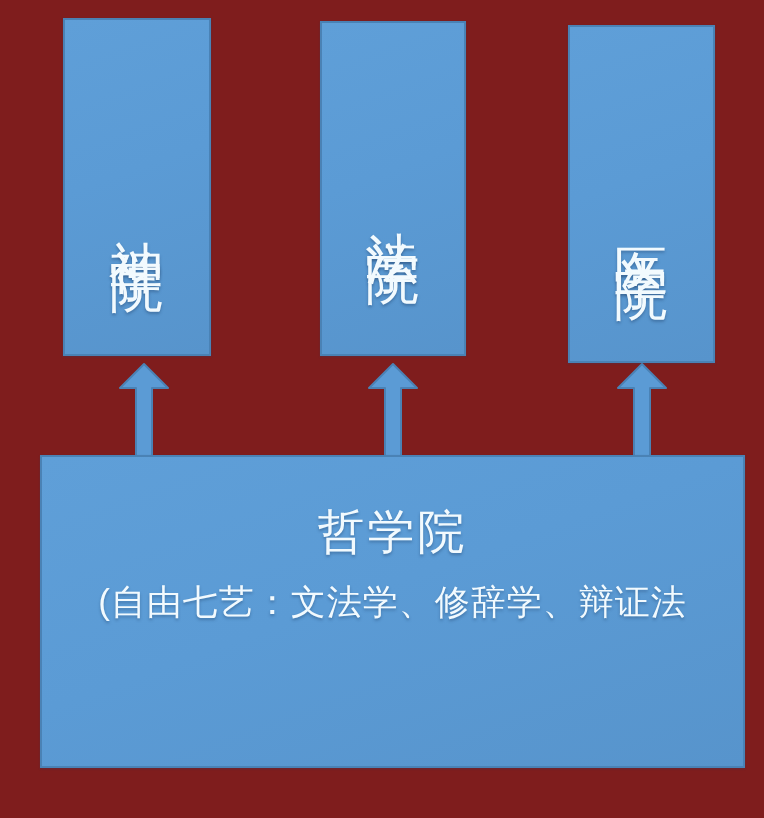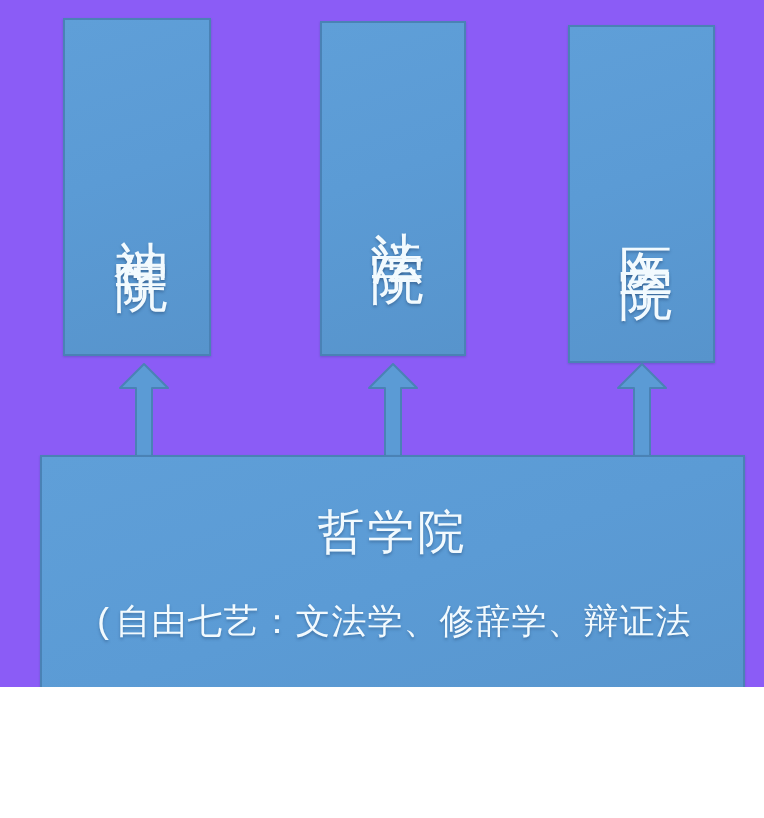--- a/index.html
+++ b/index.html
@@ -3,24 +3,24 @@
 <meta charset="utf-8">
 <style>
   html, body {
     margin: 0;
     padding: 0;
     background: #ffffff;
   }
   #canvas {
     position: relative;
     width: 764px;
-    height: 687px;
-    background: #8b5cf6;
+    height: 818px;
+    background: #7f1d1d;
     overflow: hidden;
-    font-family: Liberation Mono, monospace;
+    font-family: Liberation Sans, sans-serif;
   }
 
   
   .node {
     position: absolute;
     background: linear-gradient(160deg, #5f9fd8 0%, #5b9bd5 45%, #5794cc 100%);
     border: 2px solid #4a82b5;
     box-sizing: border-box;
     box-shadow: 0 1px 2px rgba(40, 70, 110, 0.28);
   }
@@ -64,21 +64,21 @@
     padding-top: 44px;
   }
   .phil-title {
     color: #f2fafe;
     font-size: 47px;
     letter-spacing: 3px;
     text-shadow: 0 2px 3px rgba(30, 60, 100, 0.40);
     user-select: none;
   }
   .phil-sub {
-    margin-top: 32px;
+    margin-top: 10px;
     color: #f2fafe;
     font-size: 35px;
     line-height: 1.62;
     letter-spacing: 1px;
     text-align: center;
     text-shadow: 0 2px 3px rgba(30, 60, 100, 0.38);
     user-select: none;
   }
   .phil-sub div { white-space: nowrap; }
 

